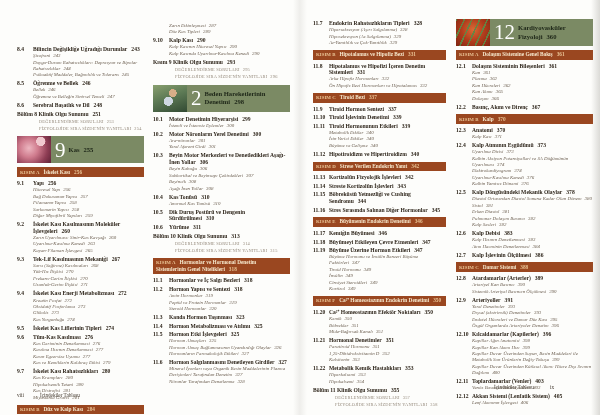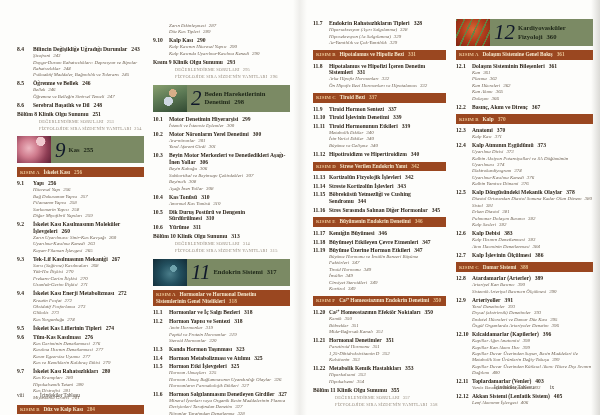--- a/index.html
+++ b/index.html
@@ -42,21 +42,21 @@
   .t-tennis{background:
       radial-gradient(circle at 58% 30%, #d8ae88 0 14%, rgba(0,0,0,0) 15%),
       radial-gradient(circle at 45% 60%, #cfd8e2 0 18%, rgba(0,0,0,0) 19%),
       linear-gradient(160deg,#8aa06f 0%, #5d7a55 45%, #324a33 100%);}
   .t-endocrine{background:
       radial-gradient(circle at 60% 35%, #6fa3ad 0 12%, rgba(0,0,0,0) 13%),
       radial-gradient(circle at 50% 55%, #4a7d8a 0%, #23505f 45%, #122b36 100%);}
   .t-vessels{background:
       repeating-linear-gradient(115deg, rgba(93,138,70,0.9) 0 1.5px, rgba(0,0,0,0) 1.5px 7px),
       radial-gradient(circle at 50% 40%, #d96a35 0%, #b03c1c 50%, #7e2512 100%);}
-  .bignum{font-size:21px;color:#0f172a;line-height:0.9;padding:0 3px 0 4px;font-style:italic;}
+  .bignum{font-size:21px;color:#ffffff;line-height:0.9;padding:0 3px 0 4px;}
   .btitle{font-size:6.6px;font-weight:bold;color:#20291a;line-height:1.25;padding-right:2px;}
   .bpage{padding-left:4px;font-weight:bold;color:#20291a;}
 
   .footer{position:absolute;font-size:5.2px;color:#43392e;}
   .footer-left{left:17px;top:392px;}
   .footer-left .fnum{padding-right:16px;}
   .footer-right{right:46px;top:384px;text-align:right;}
   .footer-right .fnum{padding-left:16px;}
 </style>
 </head>
@@ -139,25 +139,20 @@
         <div class="sub"><span class="stext">Subkortikal ve Beyinsapı Çekirdekleri</span><span class="spage">307</span></div>
         <div class="sub"><span class="stext">Beyincik</span><span class="spage">308</span></div>
         <div class="sub"><span class="stext">Aşağı İnen Yollar</span><span class="spage">308</span></div>
         <div class="entry"><span class="enum">10.4</span><span class="etext">Kas Tonüsü</span><span class="epage">310</span></div>
         <div class="sub"><span class="stext">Anormal Kas Tonüsü</span><span class="spage">310</span></div>
         <div class="entry"><span class="enum">10.5</span><span class="etext">Dik Duruş Postürü ve Dengenin Sürdürülmesi</span><span class="epage">310</span></div>
         <div class="entry"><span class="enum">10.6</span><span class="etext">Yürüme</span><span class="epage">311</span></div>
         <div class="entry noind"><span class="etext">Bölüm 10 Klinik Olgu Sunumu</span><span class="epage">313</span></div>
         <div class="caps"><span class="ctext">DEĞERLENDİRME SORULARI</span><span class="cpage">314</span></div>
         <div class="caps"><span class="ctext">FİZYOLOJİDE SIRA SİZDE'NİN YANITLARI</span><span class="cpage">315</span></div>
-        <div class="banner">
-          <div class="thumb t-endocrine"></div>
-          <div class="bignum">11</div>
-          <div class="btitle">Endokrin Sistemi<span class="bpage">317</span></div>
-        </div>
         <div class="kisim"><span class="klabel">KISIM A</span><span class="ktitle">Hormonlar ve Hormonal Denetim Sistemlerinin Genel Nitelikleri</span><span class="kpage">318</span></div>
         <div class="entry"><span class="enum">11.1</span><span class="etext">Hormonlar ve İç Salgı Bezleri</span><span class="epage">318</span></div>
         <div class="entry"><span class="enum">11.2</span><span class="etext">Hormon Yapısı ve Sentezi</span><span class="epage">318</span></div>
         <div class="sub"><span class="stext">Amin Hormonlar</span><span class="spage">319</span></div>
         <div class="sub"><span class="stext">Peptid ve Protein Hormonlar</span><span class="spage">319</span></div>
         <div class="sub"><span class="stext">Steroid Hormonlar</span><span class="spage">320</span></div>
         <div class="entry"><span class="enum">11.3</span><span class="etext">Kanda Hormon Taşınması</span><span class="epage">323</span></div>
         <div class="entry"><span class="enum">11.4</span><span class="etext">Hormon Metabolizması ve Atılımı</span><span class="epage">325</span></div>
         <div class="entry"><span class="enum">11.5</span><span class="etext">Hormon Etki İşlevgeleri</span><span class="epage">325</span></div>
         <div class="sub"><span class="stext">Hormon Almaçları</span><span class="spage">325</span></div>

